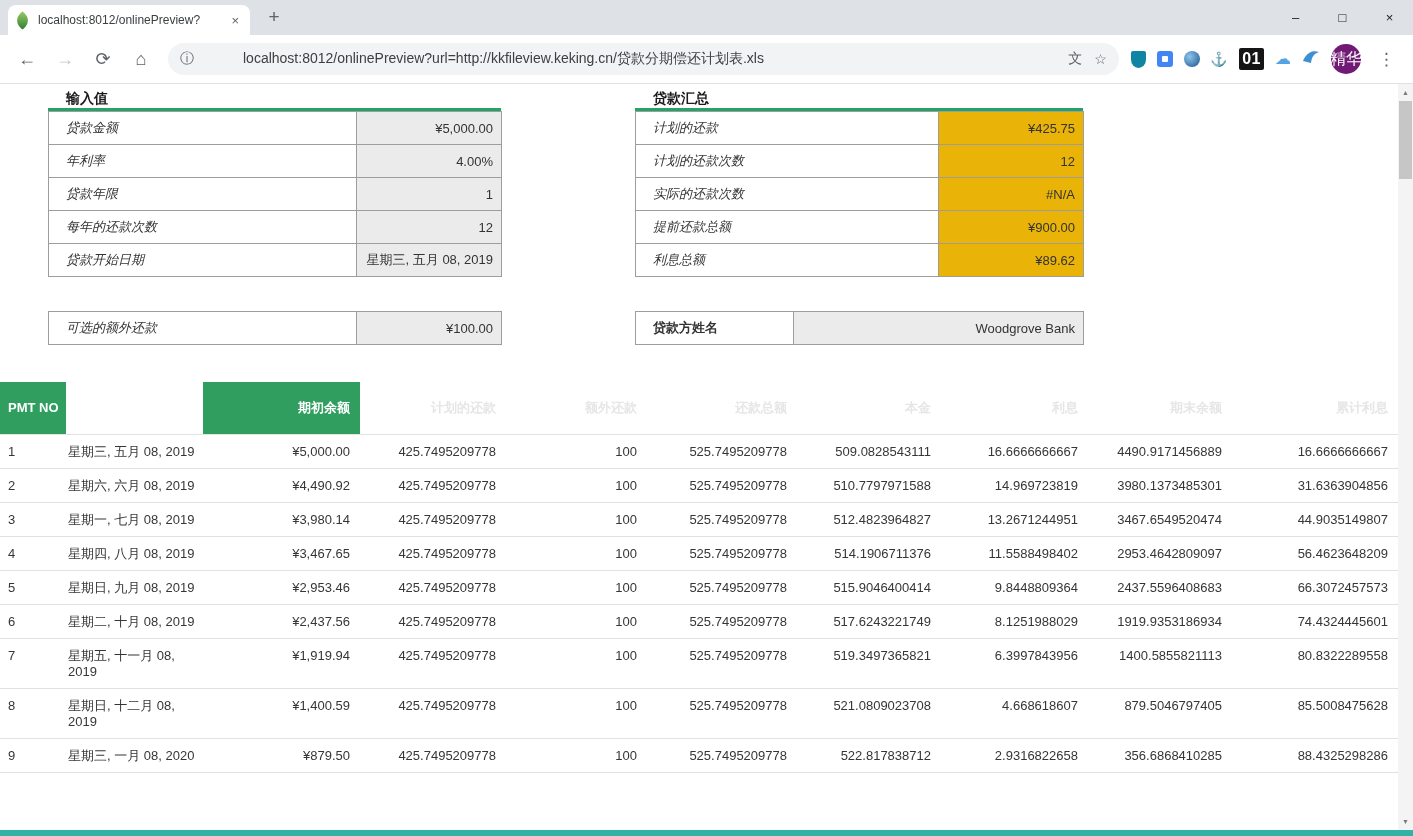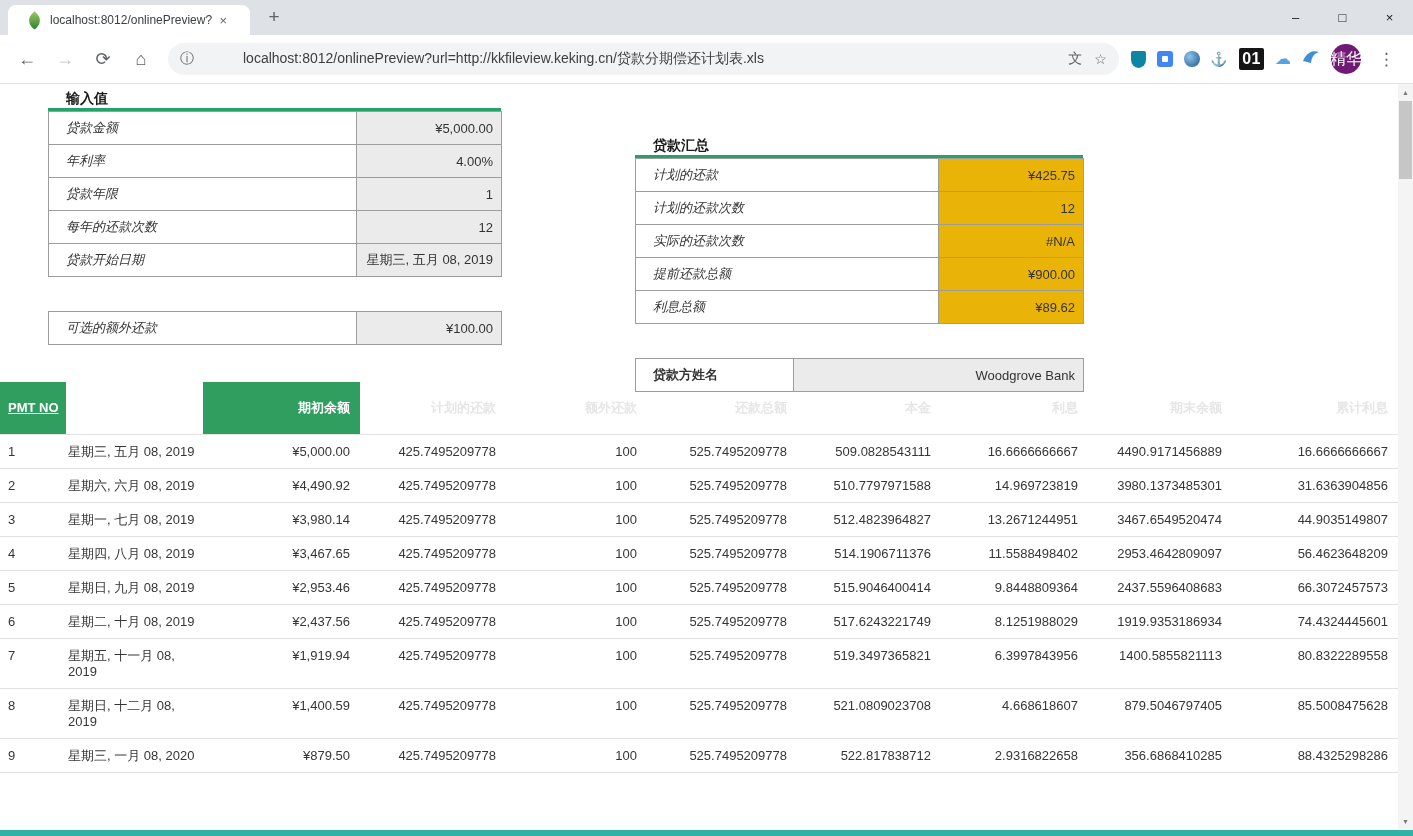--- a/index.html
+++ b/index.html
@@ -2,21 +2,21 @@
 <html><head>
 <meta charset="utf-8">
 <style>
   * { box-sizing: border-box; margin: 0; padding: 0; }
   html,body { width:1413px; height:836px; overflow:hidden; background:#fff;
               font-family:"Liberation Sans", sans-serif; }
 
   
   .titlebar { position:relative; height:35px; background:#dee1e6; }
   .tab { position:absolute; left:8px; bottom:0; width:242px; height:30px; background:#fff;
-         border-radius:8px 8px 0 0; display:flex; align-items:center; padding:0 20px; }
+         border-radius:8px 8px 0 0; display:flex; align-items:center; padding:0 8px; }
   .leaf { width:13px; height:13px; flex:none;
           background:linear-gradient(135deg,#9ccc65,#2e7d32); border-radius:0 70% 8% 70%;
           transform:rotate(45deg); }
   .tab-title { flex:1; font-size:12px; color:#3c4043; margin-left:9px; white-space:nowrap;
                overflow:hidden; }
   .tab-close { color:#5f6368; font-size:13px; padding:0 3px; cursor:default; }
   .newtab { position:absolute; left:260px; bottom:3px; width:28px; height:28px; color:#5f6368;
             font-size:19px; text-align:center; line-height:26px; }
   .win-controls { position:absolute; right:0; top:0; height:35px; display:flex; }
   .win-btn { width:47px; height:35px; display:flex; align-items:center; justify-content:center;
@@ -49,39 +49,39 @@
             font-size:16px; display:flex; align-items:center; justify-content:center;
             white-space:nowrap; }
   .menu3 { font-size:17px; color:#5f6368; padding:0 6px; }
 
   
   .content { position:relative; height:746px; background:#fff; }
   .sheet { position:absolute; left:0; top:0; right:15px; bottom:0; }
 
   .panel { position:absolute; top:0; }
   .panel-left { left:48px; width:453px; }
-  .panel-right { left:635px; width:448px;margin-top:47px; }
+  .panel-right { left:635px; width:448px; }
   .panel-title { height:27px; padding:6px 0 0 18px; font-size:14px; font-weight:bold; color:#1a1a1a;
                  border-bottom:3px solid #26a268; }
   .kv { width:100%; border-collapse:collapse; table-layout:fixed; }
   .kv td { height:33px; border:1px solid #9d9d9d; font-size:13px; color:#333; }
   .kv td.lbl { font-style:italic; padding-left:17px; background:#fff; }
   .kv td.val { text-align:right; padding-right:8px; }
   .bg-gray { background:#ebebeb; }
   .bg-green { background:#eab308; }
   .spacer34 { margin-top:34px;border-radius:16px; }
   .lender-lbl { color:#217346; font-weight:bold; padding-left:17px; background:#fff; }
   .lender-val { color:#555; }
 
   .schedule { position:absolute; top:298px; left:0; width:100%; border-collapse:collapse;
               table-layout:fixed; }
   .schedule th { height:52px; font-size:13px; font-weight:bold; text-align:right;
                  padding:0 10px 0 0; vertical-align:middle; border-bottom:1px solid #e3e3e3; }
   .schedule th.col0 { background:#2f9e5f; color:#fff; text-align:left; padding:0 4px 0 8px;
-                      line-height:16px;text-decoration:underline; }
+                      line-height:16px; }
   .schedule th.col1 { color:#fff; text-align:left; padding-left:2px; }
   .schedule th.col2 { background:#2f9e5f; color:#fff; }
   .schedule th.faint { color:#e6e6e6; }
   .schedule td { font-size:13px; color:#363636; border-bottom:1px solid #e1e1e1;
                  padding:9px 10px 8px 0; text-align:right; vertical-align:top; line-height:16px; }
   .schedule td.col0 { text-align:left; padding-left:8px; padding-right:0; }
   .schedule td.col1 { text-align:left; padding-left:2px; padding-right:8px; }
   .w0{width:66px}.w1{width:137px}.w2{width:157px}.w3{width:146px}.w4{width:141px}
   .w5{width:150px}.w6{width:144px}.w7{width:147px}.w8{width:144px}.w9{width:166px}
 

